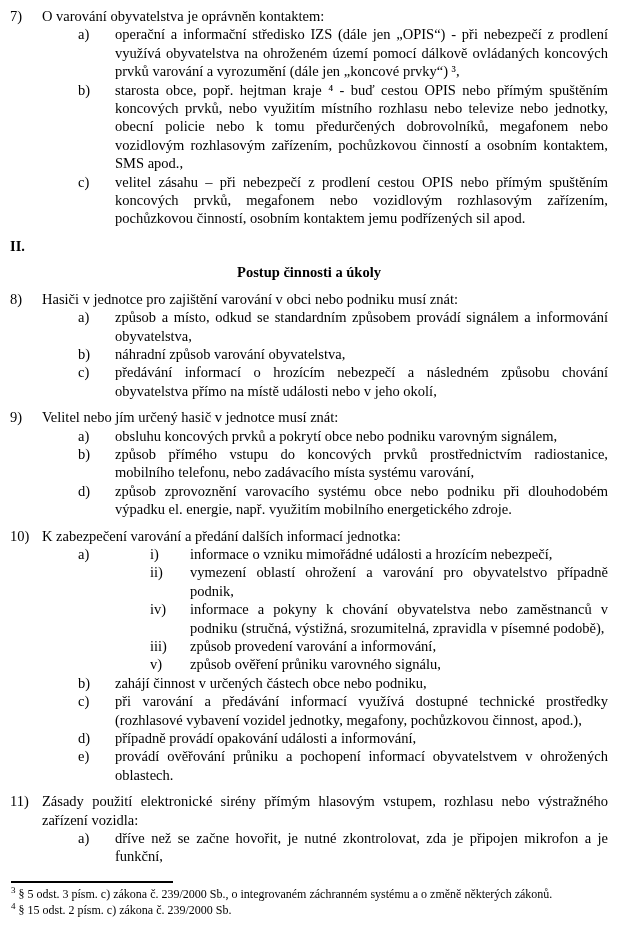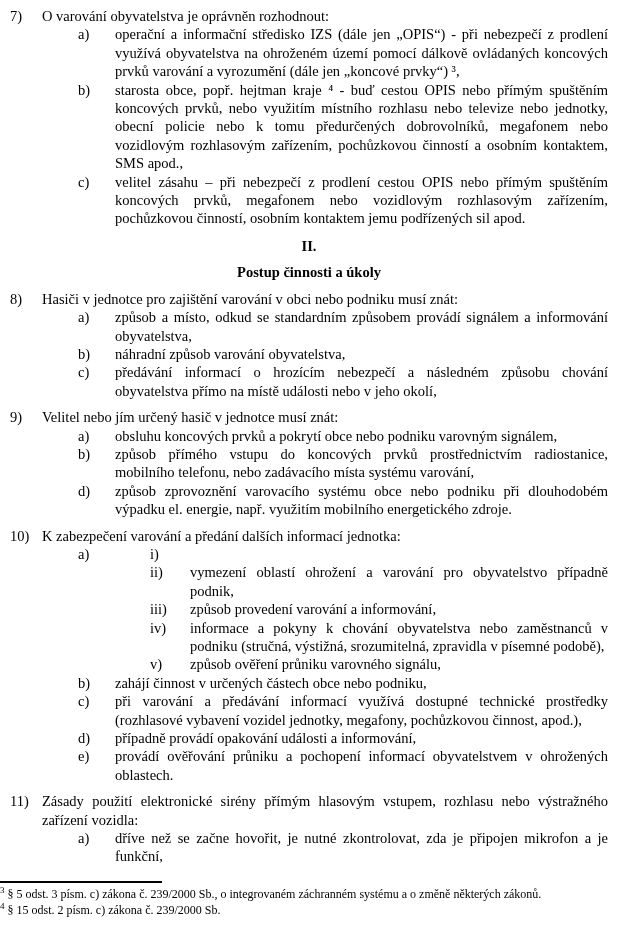--- a/index.html
+++ b/index.html
@@ -23,49 +23,49 @@
   .item:first-child { margin-top: 2px; }
   .item-num { flex: 0 0 32px; }
   .item-body { flex: 1; min-width: 0; }
   .lead, .sub-text, .roman-text { text-align: justify; }
   .sub { display: flex; margin-left: 36px; }
   .sub-letter { flex: 0 0 37px; }
   .sub-body { flex: 1; min-width: 0; }
   .roman { display: flex; margin-left: 35px; }
   .roman-label { flex: 0 0 40px; }
   .section-numeral {
-    text-align: center; font-weight: bold;
+    font-weight: bold;
     margin-top: 9px;
   }
   .section-title {
     text-align: center; font-weight: bold;
     margin-top: 8px; margin-bottom: 8px;
   }
   .footnotes {
     position: absolute;
-    left: 0; right: 11px; top: 881px;
+    left: 11px; right: 11px; top: 881px;
     font-size: 12px;
     line-height: 15.5px;
   }
   .fn-rule {
     width: 162px; height: 0;
     border-top: 2px solid #000000;
     margin-bottom: 4px;
   }
   .fn sup { font-size: 9px; line-height: 0; }
 </style>
 </head>
 <body>
 
 <div class="page">
 
   <div class="item">
     <div class="item-num">7)</div>
     <div class="item-body">
-      <div class="lead">O varování obyvatelstva je oprávněn rozhodnout:</div>
+      <div class="lead">O varování obyvatelstva je oprávněn kontaktem:</div>
       <div class="sub">
         <div class="sub-letter">a)</div>
         <div class="sub-body">
             <div class="sub-text">operační a informační středisko IZS (dále jen „OPIS“) - při nebezpečí z prodlení využívá obyvatelstva na ohroženém území pomocí dálkově ovládaných koncových prvků varování a vyrozumění (dále jen „koncové prvky“) ³,</div>
           </div>
       </div>
       <div class="sub">
         <div class="sub-letter">b)</div>
         <div class="sub-body">
             <div class="sub-text">starosta obce, popř. hejtman kraje ⁴ - buď cestou OPIS nebo přímým spuštěním koncových prvků, nebo využitím místního rozhlasu nebo televize nebo jednotky, obecní policie nebo k tomu předurčených dobrovolníků, megafonem nebo vozidlovým rozhlasovým zařízením, pochůzkovou činností a osobním kontaktem, SMS apod.,</div>
@@ -135,32 +135,33 @@
 
   <div class="item">
     <div class="item-num">10)</div>
     <div class="item-body">
       <div class="lead">K zabezpečení varování a předání dalších informací jednotka:</div>
       <div class="sub">
         <div class="sub-letter">a)</div>
         <div class="sub-body">
           <div class="roman">
             <div class="roman-label">i)</div>
+            <div class="roman-text">informace o vzniku mimořádné události a hrozícím nebezpečí,</div>
           </div>
           <div class="roman">
             <div class="roman-label">ii)</div>
             <div class="roman-text">vymezení oblastí ohrožení a varování pro obyvatelstvo případně podnik,</div>
           </div>
           <div class="roman">
+            <div class="roman-label">iv)</div>
+            <div class="roman-text">informace a pokyny k chování obyvatelstva nebo zaměstnanců v podniku (stručná, výstižná, srozumitelná, zpravidla v písemné podobě),</div>
+          </div>
+          <div class="roman">
             <div class="roman-label">iii)</div>
             <div class="roman-text">způsob provedení varování a informování,</div>
-          </div>
-          <div class="roman">
-            <div class="roman-label">iv)</div>
-            <div class="roman-text">informace a pokyny k chování obyvatelstva nebo zaměstnanců v podniku (stručná, výstižná, srozumitelná, zpravidla v písemné podobě),</div>
           </div>
           <div class="roman">
             <div class="roman-label">v)</div>
             <div class="roman-text">způsob ověření průniku varovného signálu,</div>
           </div>
         </div>
       </div>
       <div class="sub">
         <div class="sub-letter">b)</div>
         <div class="sub-body">

